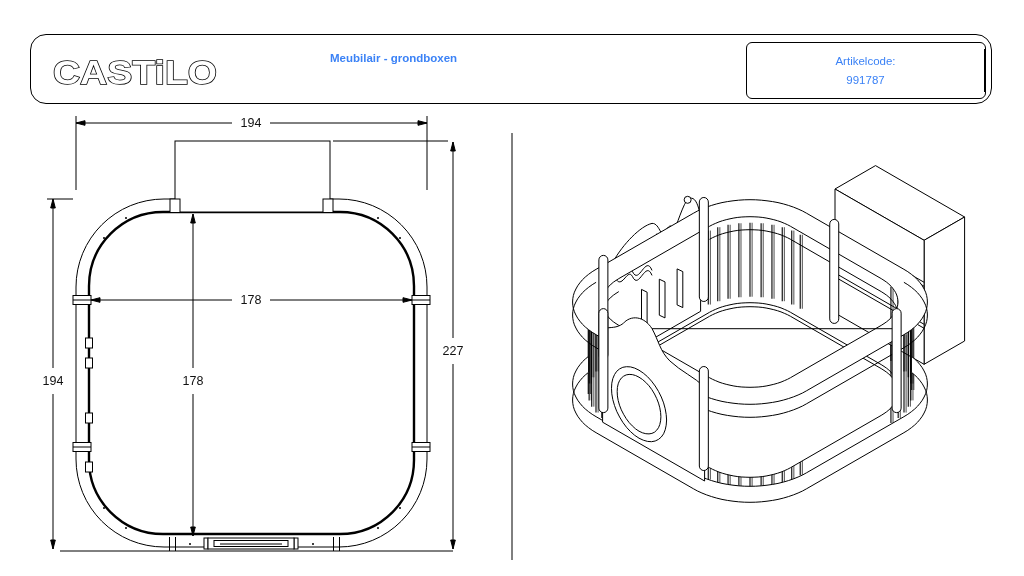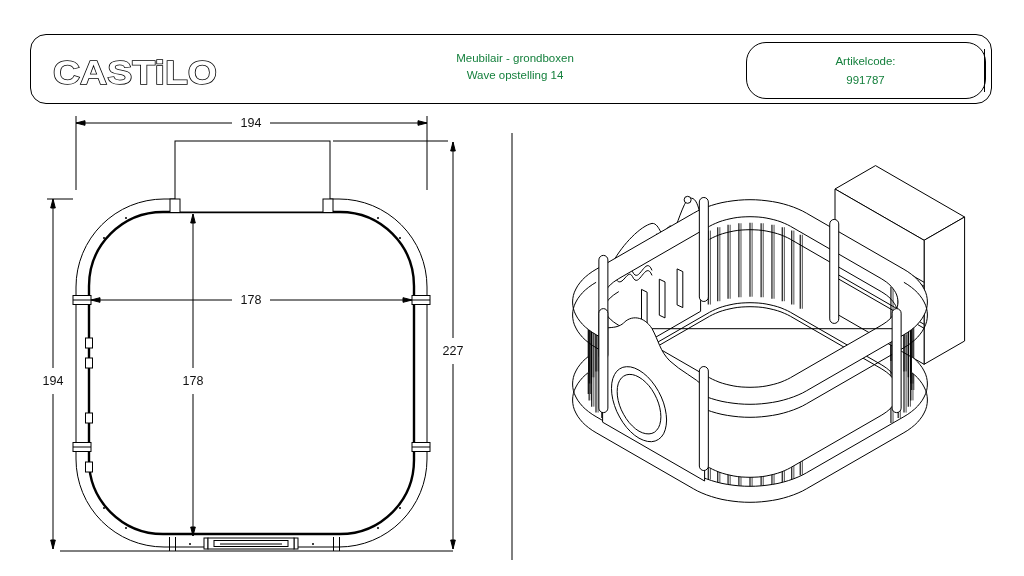--- a/index.html
+++ b/index.html
@@ -1,24 +1,24 @@
 <!DOCTYPE html>
 <html><head>
 <meta charset="utf-8">
 <style>
   html,body{margin:0;padding:0;background:#fff;}
   #page{position:relative;width:1024px;height:576px;background:#ffffff;overflow:hidden;
-        font-family:"Liberation Sans",sans-serif;color:#15803d;}
+        font-family:"Liberation Sans",sans-serif;color:#3b82f6;}
   .hdr-border{position:absolute;left:30px;top:34px;width:960px;height:68px;
               border:1.6px solid #000;border-radius:16px;background:#fff;}
   .logo-wrap{position:absolute;left:46px;top:44px;width:178px;height:52px;}
-  .title-block{position:absolute;left:330px;top:50px;width:370px;text-align:center;
-               font-weight:normal;font-size:11.5px;line-height:1.45;}
+  .title-block{position:absolute;left:330px;top:50px;width:370px;
+               font-weight:bold;font-size:11.5px;line-height:1.45;}
   .code-box{position:absolute;left:746px;top:42px;width:238px;height:55px;
-            border:1.4px solid #000;border-radius:20px;display:flex;}
+            border:1.4px solid #000;border-radius:6px;display:flex;}
   .code-col{flex:1;display:flex;flex-direction:column;justify-content:center;
             align-items:center;font-size:11.5px;line-height:1.6;}
   .code-div{width:0;border-left:1.2px solid #000;margin:6px 0;}
   #drawing{position:absolute;left:0;top:0;width:1024px;height:576px;}
   svg text{font-family:"Liberation Sans",sans-serif;}
   .dim-label{font-size:12.5px;fill:#111;}
 </style>
 </head>
 <body>
 <div id="page">
@@ -26,21 +26,20 @@
   <div class="hdr-border"></div>
 
   <div class="logo-wrap">
     <svg width="178" height="52" viewBox="0 0 178 52">
       <text x="89" y="40" text-anchor="middle" textLength="164" lengthAdjust="spacingAndGlyphs" font-family="DejaVu Sans, sans-serif" font-size="34" font-weight="bold" fill="#ffffff" stroke="#000000" stroke-width="1.5" paint-order="stroke">CASTiLO</text>
     </svg>
   </div>
 
   <div class="title-block">
     <div>Meubilair - grondboxen</div>
-    <div>Wave opstelling 14</div>
   </div>
 
   <div class="code-box">
     <div class="code-col">
       <div>Artikelcode:</div>
       <div>991787</div>
     </div>
     <div class="code-div"></div>
   </div>
 

